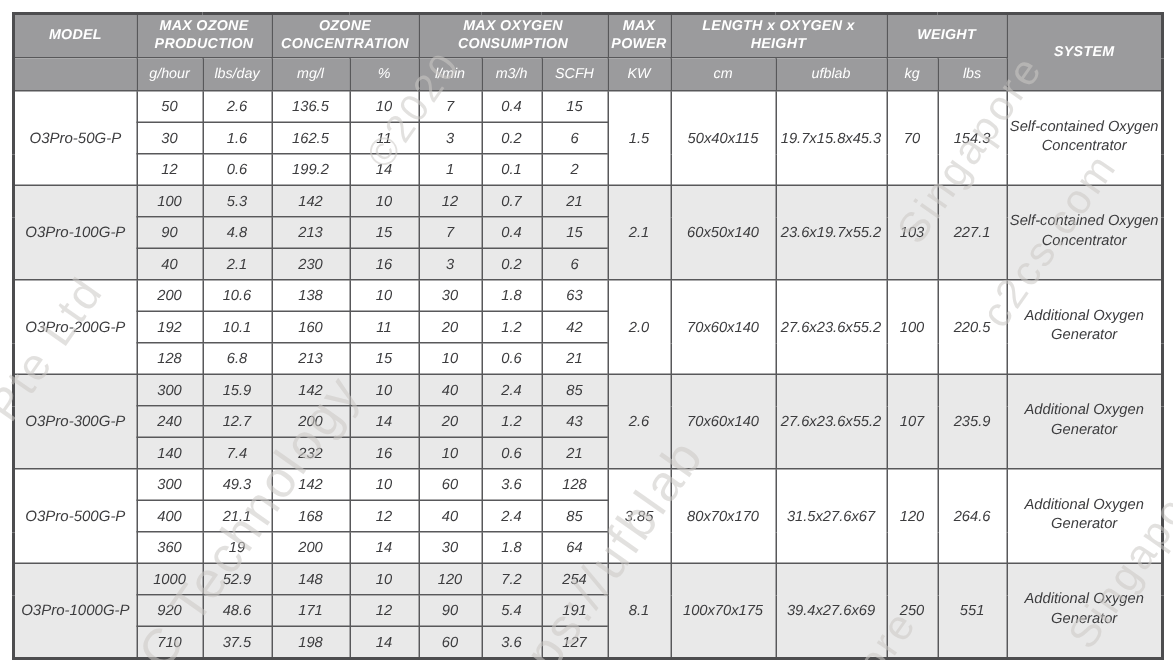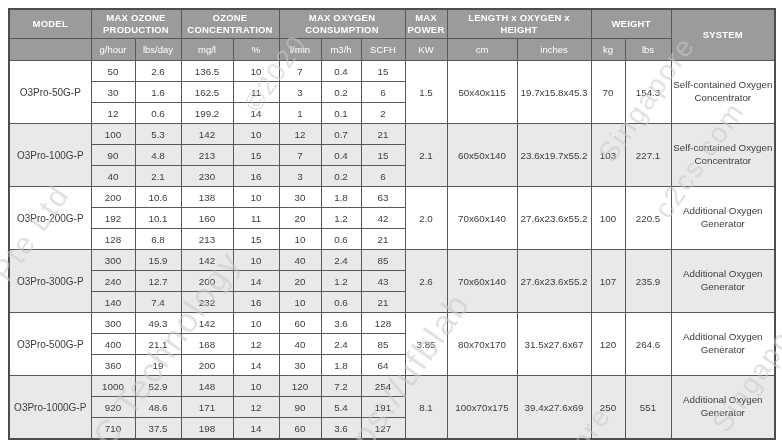--- a/index.html
+++ b/index.html
@@ -12,21 +12,21 @@
   .wm1{left:-14px;top:268px;}
   .wm2{left:238px;top:100px;font-size:26px;}
   .wm3{left:58px;top:470px;font-size:34px;}
   .wm4{left:318px;top:468px;font-size:34px;}
   .wm5{left:648px;top:206px;font-size:28px;}
   .wm6{left:592px;top:150px;font-size:28px;}
   .wm7{left:508px;top:520px;font-size:28px;}
   .wm8{left:706px;top:420px;font-size:28px;}
 
   table.spec{position:absolute;left:8px;top:8px;width:766px;height:424px;z-index:2;
-    border-collapse:collapse;table-layout:fixed;background:transparent;}
+    border-collapse:collapse;table-layout:fixed;background:transparent;font-style:italic;}
   table.spec th, table.spec td{border:1px solid #58585a;text-align:center;vertical-align:middle;
     padding:0 1px;overflow:hidden;}
   table.spec{border:2px solid #4d4d4f;}
 
   thead th{background:#9b9b9d;color:#ffffff;}
   .group-row th{height:28px;font-size:9.5px;font-weight:bold;letter-spacing:.2px;line-height:1.25;}
   .unit-row th{height:21px;font-size:9.5px;font-weight:normal;}
 
   tbody td{font-size:9.8px;color:#3c3c3e;background:#ffffff;white-space:nowrap;height:20px;}
   tbody tr.shaded td{background:#e9e9e9;}
@@ -79,21 +79,21 @@
         <th></th>
         <th>g/hour</th>
         <th>lbs/day</th>
         <th>mg/l</th>
         <th>%</th>
         <th>l/min</th>
         <th>m3/h</th>
         <th>SCFH</th>
         <th>KW</th>
         <th>cm</th>
-        <th>inches</th>
+        <th>ufblab</th>
         <th>kg</th>
         <th>lbs</th>
       </tr>
     </thead>
     <tbody>
         <tr>
           <td rowspan="3" class="model-cell">O3Pro-50G-P</td>
           <td>50</td>
           <td>2.6</td>
           <td>136.5</td>

